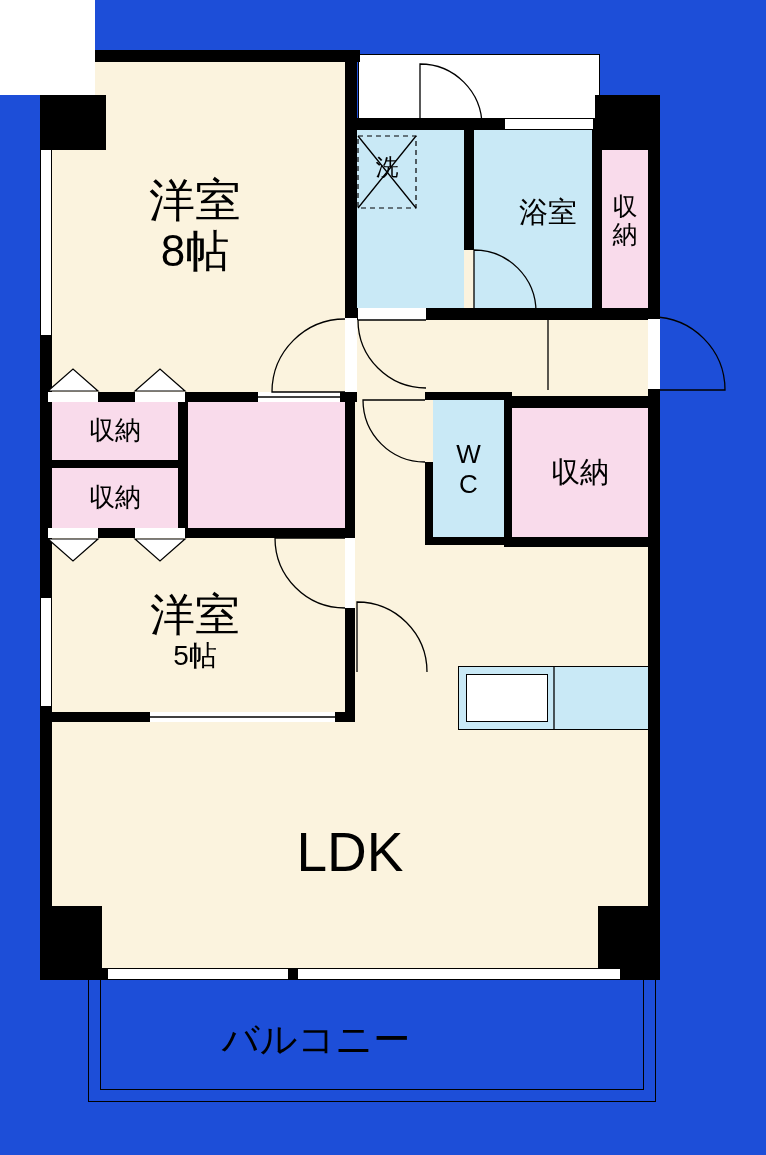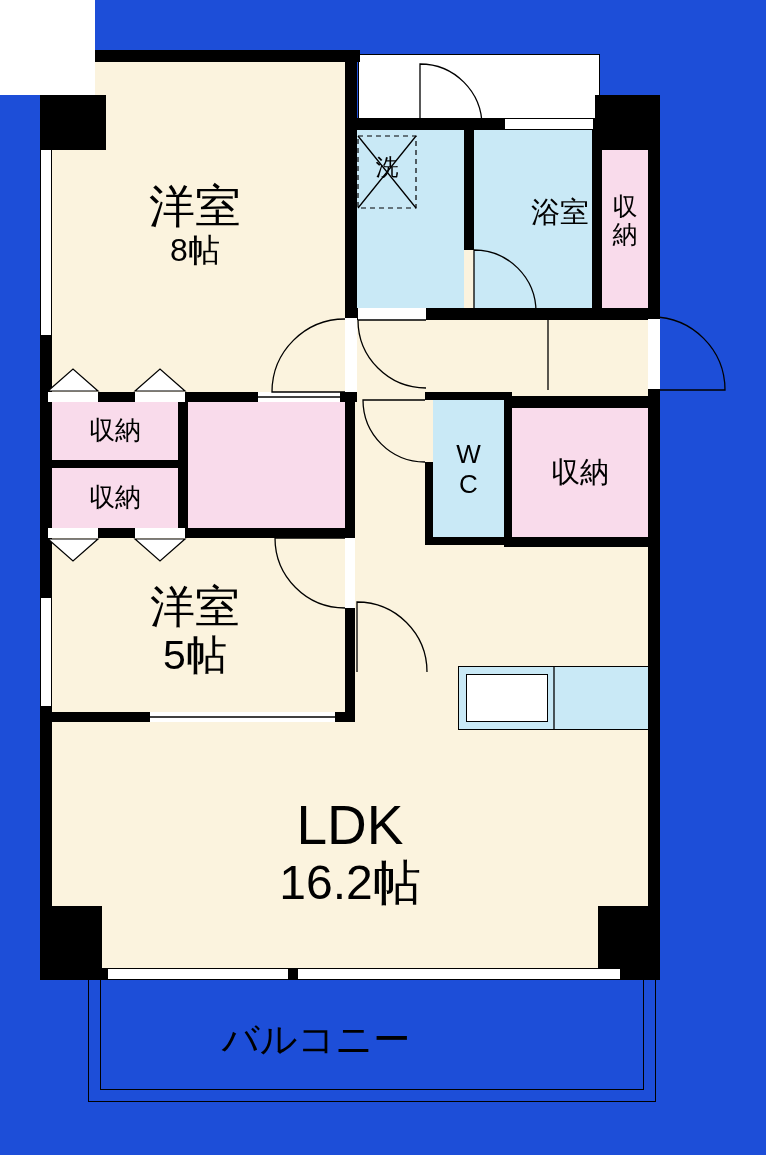--- a/index.html
+++ b/index.html
@@ -115,49 +115,48 @@
       <path d="M48,391 L73,369 L98,391 Z"></path>
       <path d="M135,391 L160,369 L185,391 Z"></path>
       <path d="M48,539 L73,561 L98,539 Z"></path>
       <path d="M135,539 L160,561 L185,539 Z"></path>
     </g>
     <rect x="358" y="136" width="58" height="72" fill="none" stroke="#000" stroke-width="1.2" stroke-dasharray="5,4"></rect>
   </svg>
 
   <div class="lbl col" style="left:60px;top:160px;width:270px;height:130px">
     <div style="font-size:46px">洋室</div>
-    <div style="font-size:32px">8帖</div>
+    <div style="font-size:44px">8帖</div>
   </div>
 
   <div class="lbl" style="left:360px;top:146px;width:54px;height:44px;font-size:23px">洗</div>
 
-  <div class="lbl" style="left:500px;top:186px;width:120px;height:52px;font-size:29px">浴室</div>
+  <div class="lbl" style="left:488px;top:186px;width:120px;height:52px;font-size:29px">浴室</div>
 
   <div class="lbl col" style="left:600px;top:150px;width:50px;height:140px;font-size:25px">
     <div>収</div>
     <div>納</div>
   </div>
 
 
   <div class="lbl" style="left:52px;top:402px;width:126px;height:58px;font-size:26px">収納</div>
   <div class="lbl" style="left:52px;top:468px;width:126px;height:60px;font-size:26px">収納</div>
 
 
   <div class="lbl col" style="left:433px;top:412px;width:71px;height:115px;font-size:26px">
     <div>W</div>
     <div>C</div>
   </div>
 
   <div class="lbl" style="left:512px;top:408px;width:136px;height:129px;font-size:29px">収納</div>
 
   <div class="lbl col" style="left:60px;top:568px;width:270px;height:125px">
     <div style="font-size:45px">洋室</div>
-    <div style="font-size:41px">5帖</div>
+    <div style="font-size:28px">5帖</div>
   </div>
 
   <div class="lbl col" style="left:100px;top:785px;width:500px;height:135px">
     <div style="font-size:55px">LDK</div>
-    <div style="font-size:48px">16.2帖</div>
   </div>
 
   <div class="lbl" style="left:88px;top:982px;width:456px;height:116px;font-size:37px">バルコニー</div>
 
 </div>
 
 </body></html>

